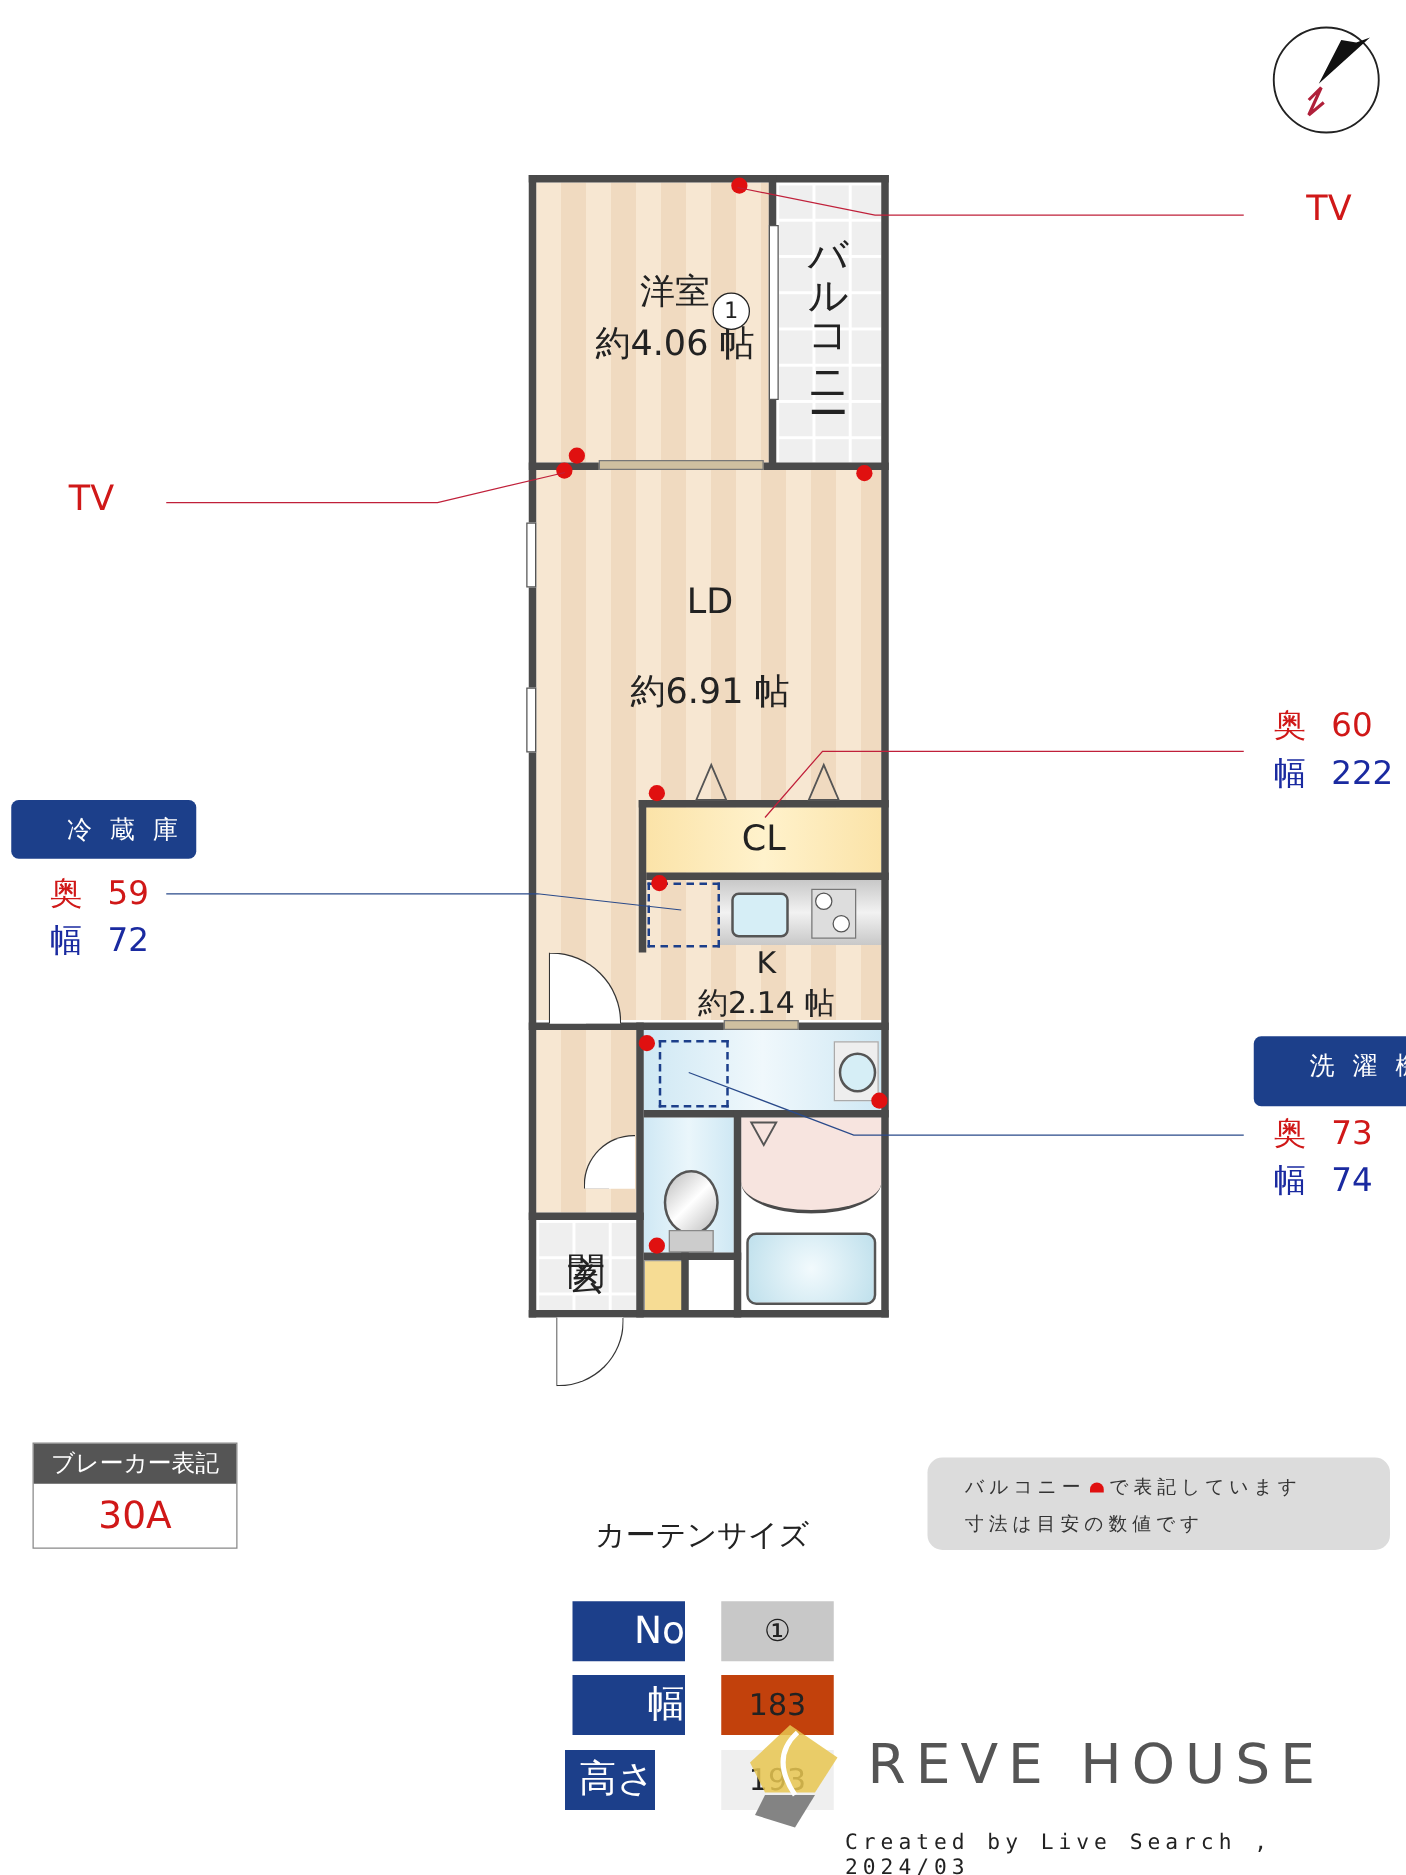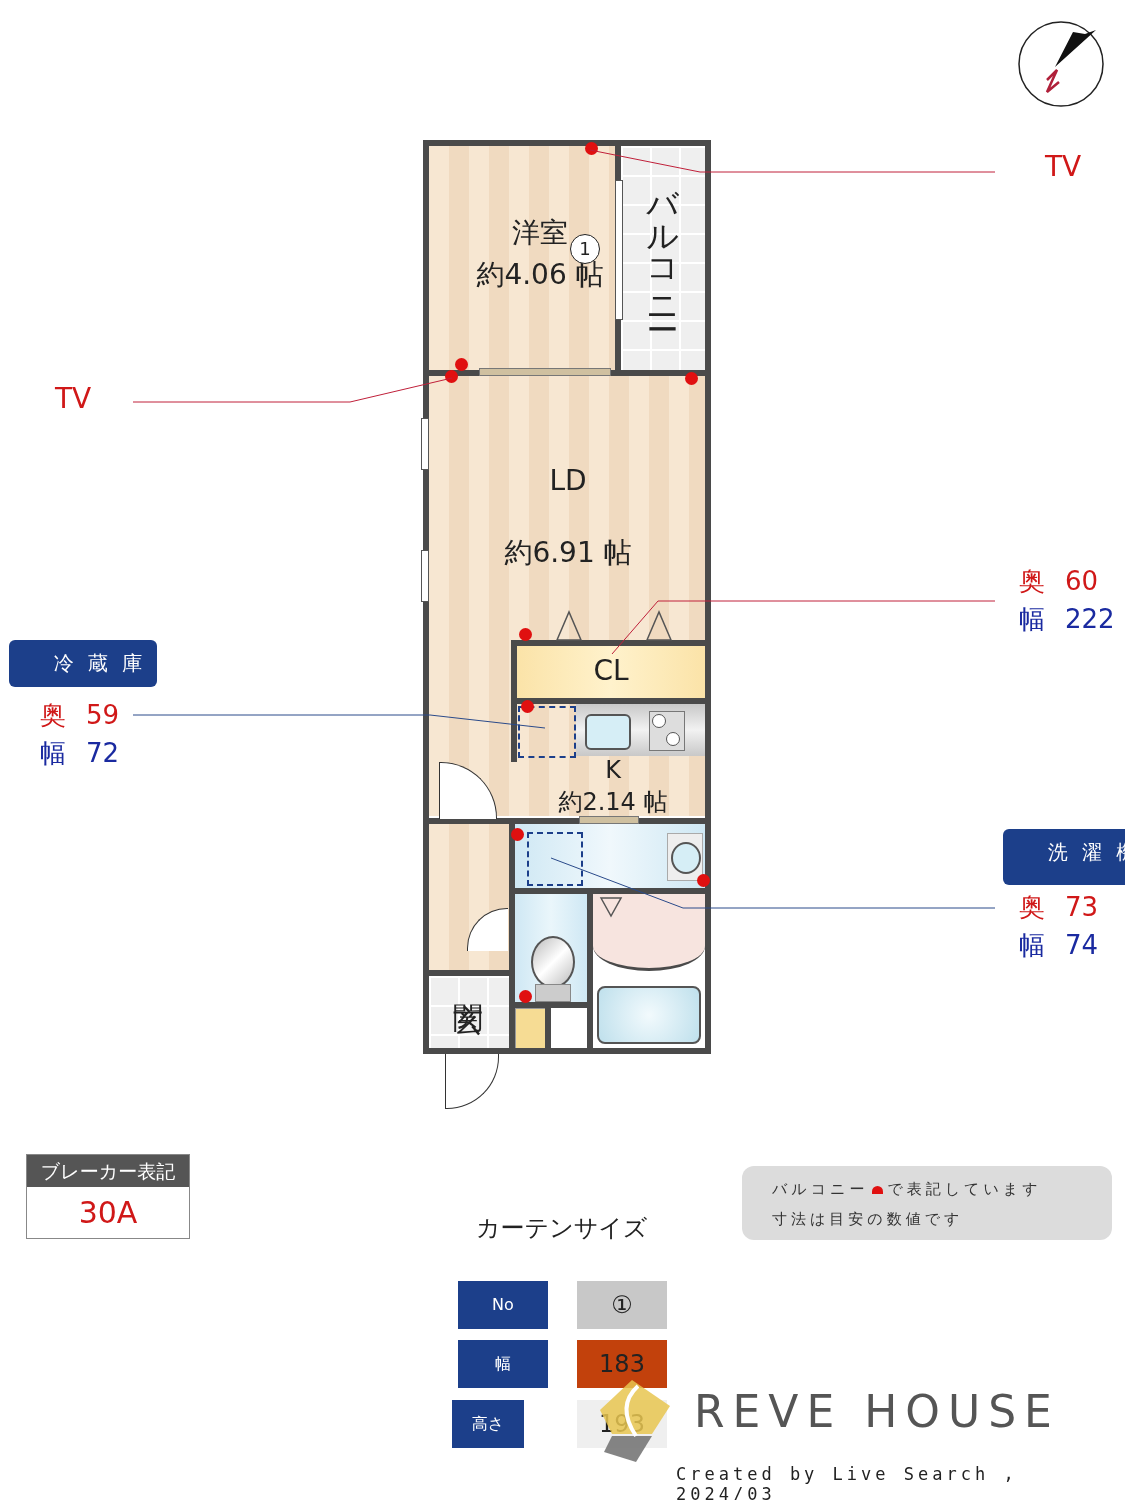--- a/index.html
+++ b/index.html
@@ -22,21 +22,21 @@
   .wall { background:#4a4a4a; position:absolute; }
   .room-label { position:absolute; text-align:center; color:#222; font-size:28px; line-height:1.5; }
   .outlet { position:absolute; width:13px; height:13px; border-radius:50%; background:#e01010; }
   .tag { position:absolute; background:#1c3f8a; color:#fff; border-radius:6px;
          font-size:20px; letter-spacing:4px; text-align:center;padding-left:34px; }
   .dim { position:absolute; font-size:26px; line-height:38px; }
   .dim span.k { display:inline-block; width:46px; }
   .legend-box { position:absolute; left:742px; top:1166px; width:370px; height:74px;
                 background:#dcdcdc; border-radius:12px; font-size:15px; letter-spacing:4px;
                 color:#333; }
-  .curtain-h { position:absolute; background:#1c3f8a; color:#fff; font-size:16px; text-align:center; }
+  .curtain-h { position:absolute; background:#1c3f8a; color:#fff; font-size:30px; text-align:right; }
   .curtain-v { position:absolute; color:#222; font-size:24px; text-align:center; }
 </style>
 </head>
 <body>
 
 <div class="abs" style="left:1017px;top:20px;width:88px;height:88px;">
   <svg width="88" height="88" viewBox="0 0 88 88">
     <circle cx="44" cy="44" r="42" fill="none" stroke="#222" stroke-width="1.5"></circle>
     <polygon points="79,10 68,14 56,12 38,47" fill="#111"></polygon>
     <path d="M30 60 L40 50 L30 72 L42 62" fill="none" stroke="#b0203a" stroke-width="2.5"></path>

